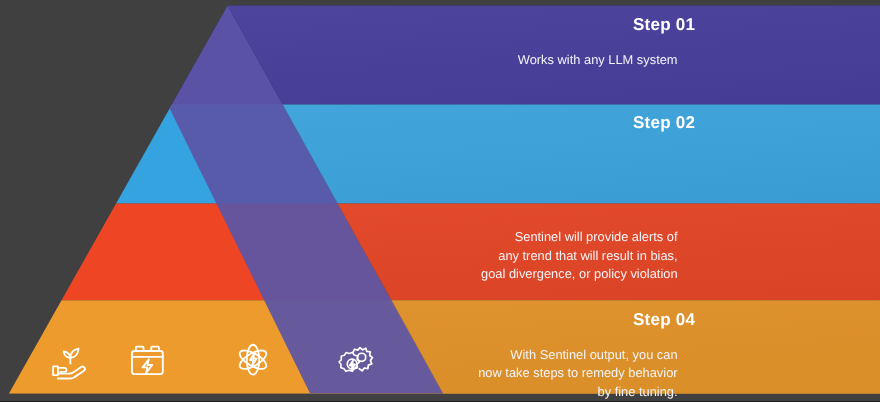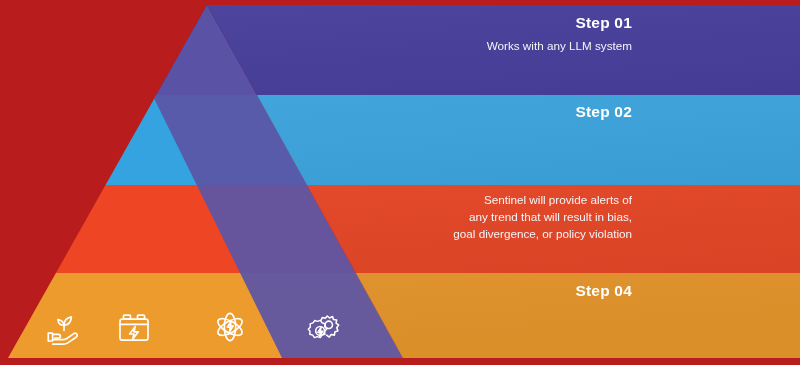--- a/index.html
+++ b/index.html
@@ -10,21 +10,21 @@
   body {
     width: 800px;
     height: 365px;
     overflow: hidden;
     font-family: "Liberation Sans", sans-serif;
   }
   #stage {
     position: relative;
     width: 800px;
     height: 365px;
-    background: #b91c1c;
+    background: #404040;
   }
   #pyramid-svg {
     position: absolute;
     left: 0;
     top: 0;
     width: 800px;
     height: 365px;
     display: block;
   }
   .band-text {
@@ -39,21 +39,21 @@
     font-weight: bold;
     letter-spacing: 0.2px;
     margin: 0 0 7px 0;
     line-height: 1.1;
     white-space: pre;
   }
   .band-desc {
     font-size: 11.7px;
     font-weight: normal;
     line-height: 1.45;
-    margin: 0;
+    margin: 16px;
     white-space: pre-line;
     color: #f4f4f8;
   }
   #band-text-1 { top: 14px; }
   #band-text-2 { top: 103px; }
   #band-text-3 { top: 192px; }
   #band-text-4 { top: 282px; }
 
   .icon-holder {
     position: absolute;
@@ -147,20 +147,23 @@
   </div>
 
   <div class="band-text" id="band-text-3">
     <div class="band-desc">Sentinel will provide alerts of
 any trend that will result in  bias,
 goal divergence, or policy violation</div>
   </div>
 
   <div class="band-text" id="band-text-4">
     <div class="band-title">Step 04</div>
+    <div class="band-desc">With Sentinel output, you can
+now take steps to  remedy behavior
+by fine tuning.</div>
   </div>
 
   <div class="icon-holder" id="icon-1">
     <svg viewBox="0 0 48 48" fill="none" stroke="#ffffff" stroke-width="1.9" stroke-linecap="round" stroke-linejoin="round">
       <path d="M24 22c0-5 3.5-8.5 8.5-9.5C32 18 29 22 24 22z"></path>
       <path d="M24 22c-3.5 0-6.5-2.5-7-6.5 4 0.5 6.5 3 7 6.5z"></path>
       <path d="M24 22v6"></path>
       <path d="M6 31h5v9H6z"></path>
       <path d="M11 32.5h6.5c1.4 0 2.4 1 2.4 2.1s-1 2.1-2.4 2.1h-4"></path>
       <path d="M11 38.5h12c1.5 0 3-0.5 4.2-1.4l8-5.6c1.2-0.8 2.8-0.5 3.5 0.7 0.7 1.2 0.3 2.7-0.9 3.5l-9.5 6.4c-1.4 1-3 1.4-4.7 1.4H11"></path>

